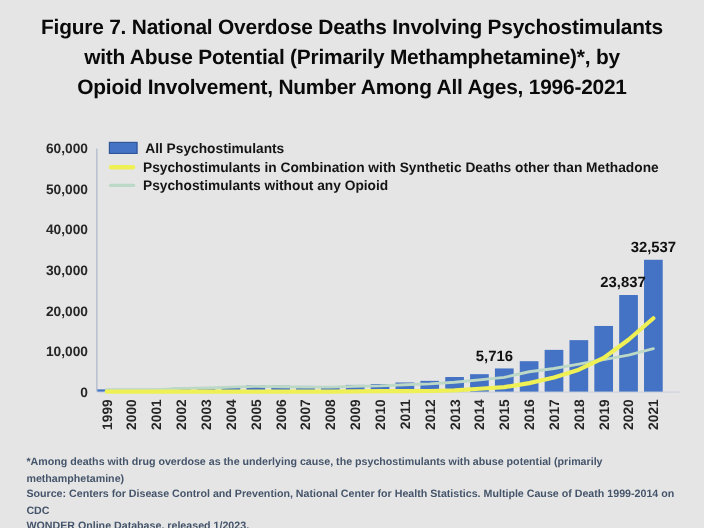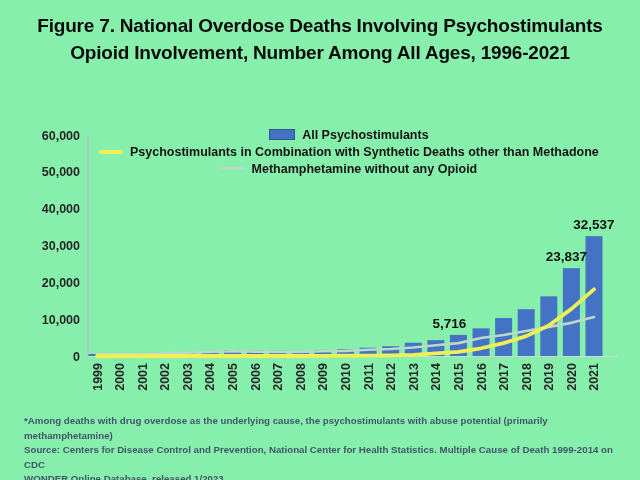--- a/index.html
+++ b/index.html
@@ -1,45 +1,46 @@
 <!DOCTYPE html>
 <html><head>
 <meta charset="utf-8">
 <style>
   html,body{margin:0;padding:0;background:#ffffff;}
   body{width:640px;height:480px;overflow:hidden;font-family:"Liberation Sans",sans-serif;position:relative;}
-  .figure{position:absolute;inset:0;background:#86efac;}
+  .figure{position:absolute;inset:0;background:#e5e5e5;}
 
   .title{padding:13px 6px 0 6px;text-align:center;color:#0a0a0a;
          font-weight:700;font-size:19px;line-height:1.42;letter-spacing:-0.2px;}
 
   .chart-wrap{position:absolute;left:0;top:118px;width:640px;height:292px;}
   svg{position:absolute;left:0;top:0;}
   .tick{font-family:"Liberation Sans",sans-serif;font-weight:700;font-size:12.5px;fill:#262626;}
   .datalabel{font-family:"Liberation Sans",sans-serif;font-weight:700;font-size:13.5px;fill:#111;}
 
   .legend{position:absolute;left:99px;top:10px;display:flex;flex-direction:column;gap:4px;}
-  .legend-row{display:flex;align-items:center;gap:7px;height:13px;justify-content:center;}
+  .legend-row{display:flex;align-items:center;gap:7px;height:13px;}
   .sw{display:inline-block;width:24px;flex:0 0 24px;}
   .sw-bar{height:9px;background:#4472c4;border:1px solid #2f5597;}
   .sw-line-yellow{height:4px;background:#eef056;border-radius:2px;}
   .sw-line-green{height:3px;background:#bcd8c6;border-radius:2px;}
   .legend-label{font-size:12.5px;font-weight:600;color:#141414;white-space:nowrap;}
 
   .footnote{position:absolute;left:24px;top:414px;width:594px;color:#44546a;
             font-size:9.7px;line-height:1.5;font-weight:bold;}
   .footnote i{font-style:italic;}
 </style>
 </head>
 <body>
 
 <div class="figure">
 
   <div class="title">
     <div>Figure 7. National Overdose Deaths Involving Psychostimulants</div>
+    <div>with Abuse Potential (Primarily Methamphetamine)*, by</div>
     <div>Opioid Involvement, Number Among All Ages, 1996-2021</div>
   </div>
 
   <div class="chart-wrap">
     <svg id="chart-svg" width="640" height="292" viewBox="0 0 640 292">
         <text x="80" y="242.5" text-anchor="end" class="tick">0</text>
         <text x="80" y="205.66666666666666" text-anchor="end" class="tick">10,000</text>
         <text x="80" y="168.83333333333331" text-anchor="end" class="tick">20,000</text>
         <text x="80" y="132" text-anchor="end" class="tick">30,000</text>
         <text x="80" y="95.16666666666666" text-anchor="end" class="tick">40,000</text>
@@ -104,21 +105,21 @@
       <div class="legend-row">
         <span class="sw sw-bar"></span>
         <span class="legend-label">All Psychostimulants</span>
       </div>
       <div class="legend-row">
         <span class="sw sw-line-yellow"></span>
         <span class="legend-label">Psychostimulants in Combination with Synthetic Deaths other than Methadone</span>
       </div>
       <div class="legend-row">
         <span class="sw sw-line-green"></span>
-        <span class="legend-label">Methamphetamine without any Opioid</span>
+        <span class="legend-label">Psychostimulants without any Opioid</span>
       </div>
     </div>
   </div>
 
   <div class="footnote">
     <div>*Among deaths with drug overdose as the underlying cause, the psychostimulants with abuse potential (primarily methamphetamine)</div>
     <div>Source: Centers for Disease Control and Prevention, National Center for Health Statistics. Multiple Cause of Death 1999-2014 on CDC</div>
     <div>WONDER Online Database, released 1/2023.</div>
   </div>
 

